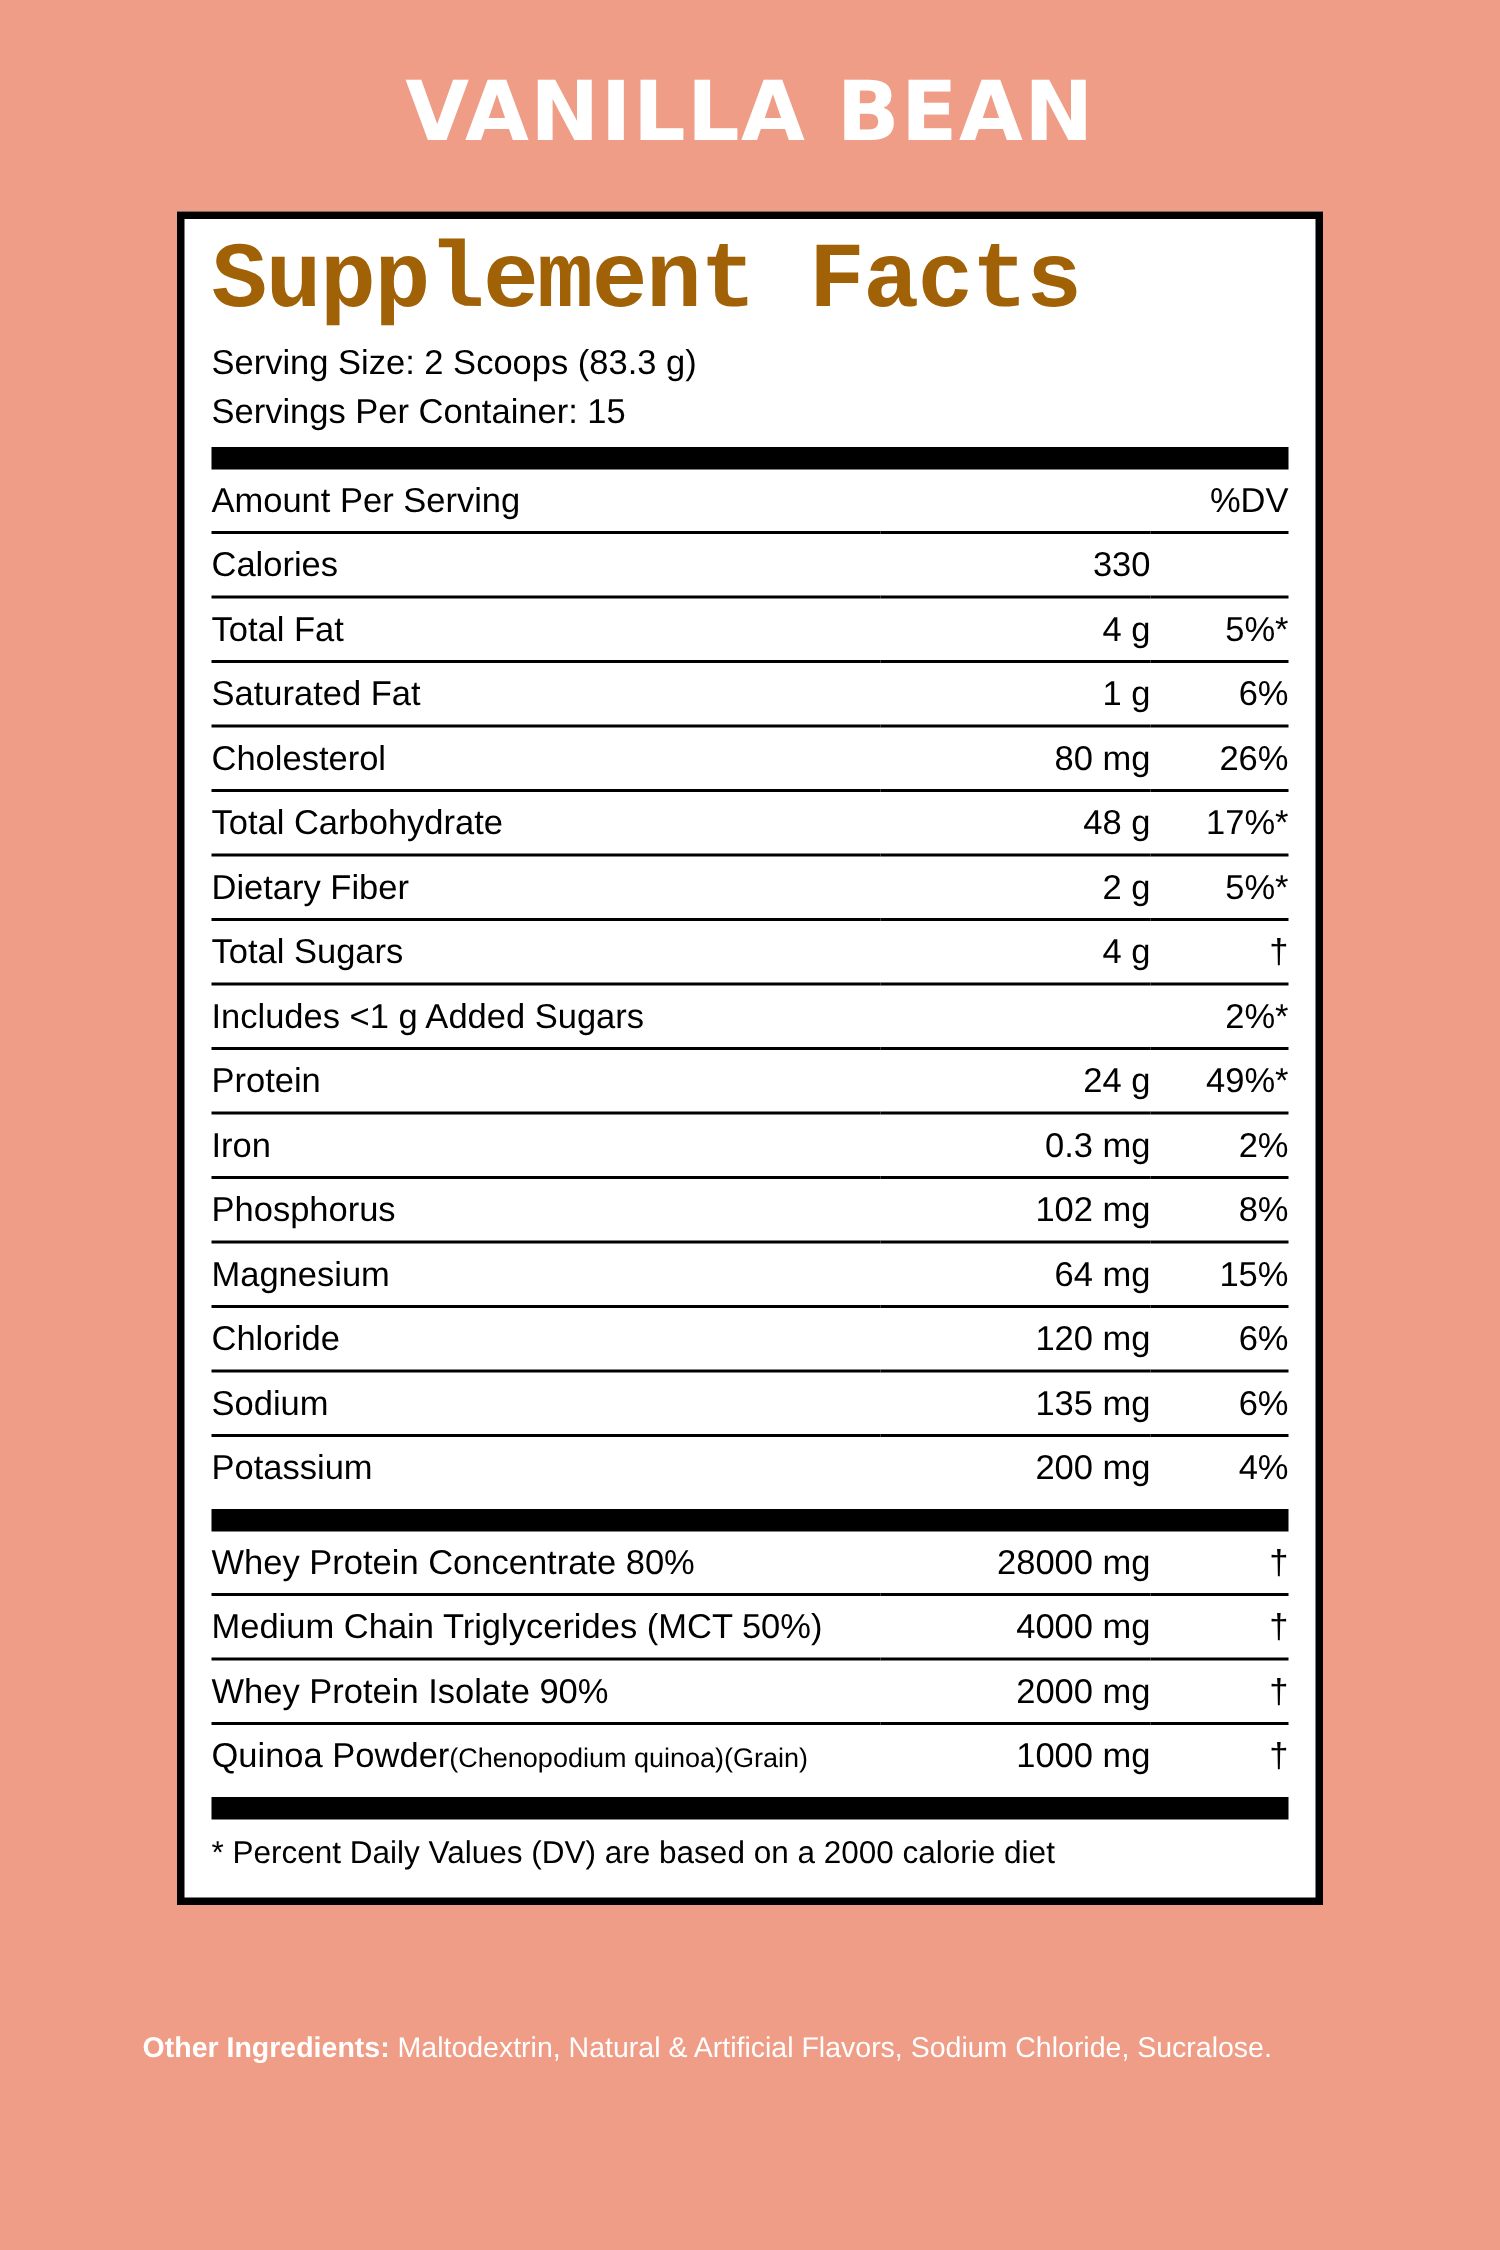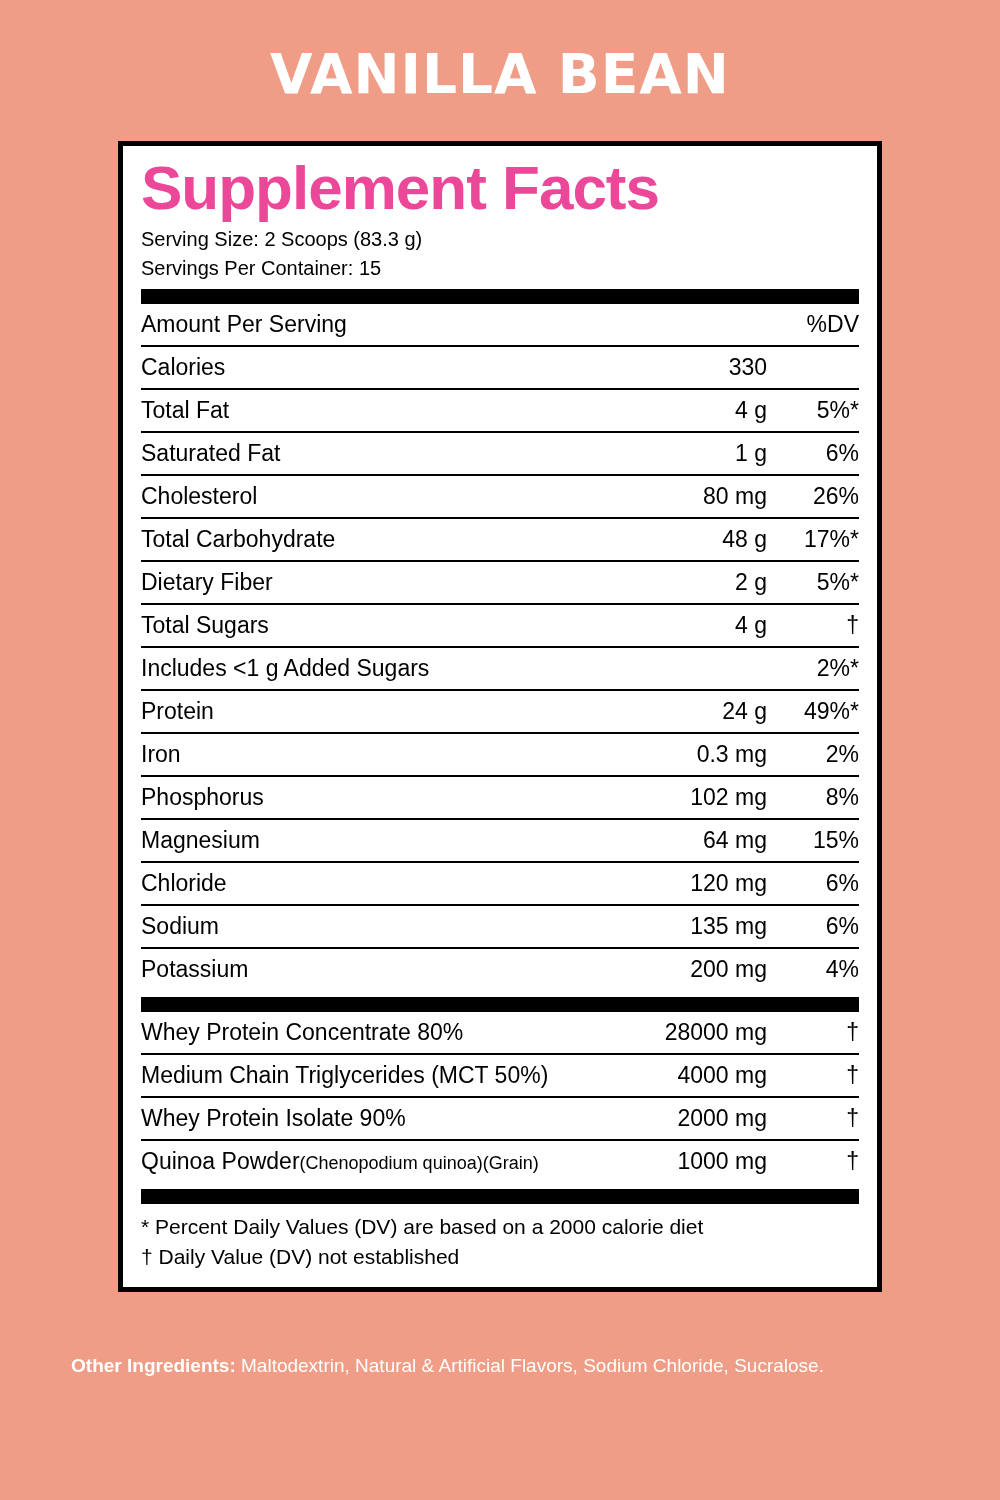--- a/index.html
+++ b/index.html
@@ -33,31 +33,31 @@
     top: 141px;
     left: 118px;
     width: 764px;
     background: #ffffff;
     border: 5px solid #000000;
     box-sizing: border-box;
     padding: 8px 18px 14px 18px;
   }
 
   .sf-title {
-    font-family: Liberation Sans, sans-serif;
+    font-family: Liberation Mono, monospace;
     font-weight: bold;
     font-size: 62px;
     line-height: 1.02;
     letter-spacing: -1px;
-    color: #ec4899;
+    color: #a16207;
     margin: 2px 0 6px 0;
   }
 
   .serving-line {
-    font-size: 20px;
+    font-size: 23px;
     color: #000;
     line-height: 1.42;
   }
 
   .rule-thick {
     height: 15px;
     background: #000;
     margin: 7px 0 0 0;
   }
 
@@ -105,20 +105,21 @@
   }
 
   .other-ing {
     position: absolute;
     top: 1355px;
     left: 0;
     width: 895px;
     text-align: center;
     color: #ffffff;
     font-size: 19px;
+    padding-left: 24px;
   }
   .other-ing b { font-weight: bold; }
 </style>
 </head>
 <body>
 
 <div class="flavor-title">VANILLA BEAN</div>
 
 <div class="panel">
 
@@ -238,20 +239,19 @@
         <td class="amt">1000 mg</td>
         <td class="dv">†</td>
       </tr>
     </tbody>
   </table>
 
   <div class="rule-thick"></div>
 
   <div class="footnotes">
     <div>* Percent Daily Values (DV) are based on a 2000 calorie diet</div>
-    <div>† Daily Value (DV) not established</div>
   </div>
 
 </div>
 
 <div class="other-ing">
   <b>Other Ingredients:</b><span> Maltodextrin, Natural &amp; Artificial Flavors, Sodium Chloride, Sucralose.</span>
 </div>
 
 </body></html>

